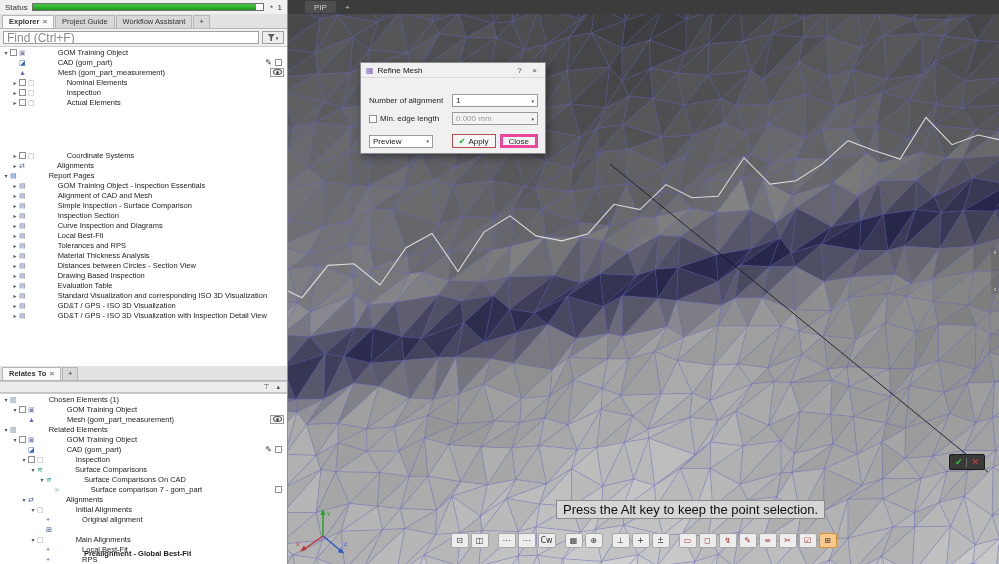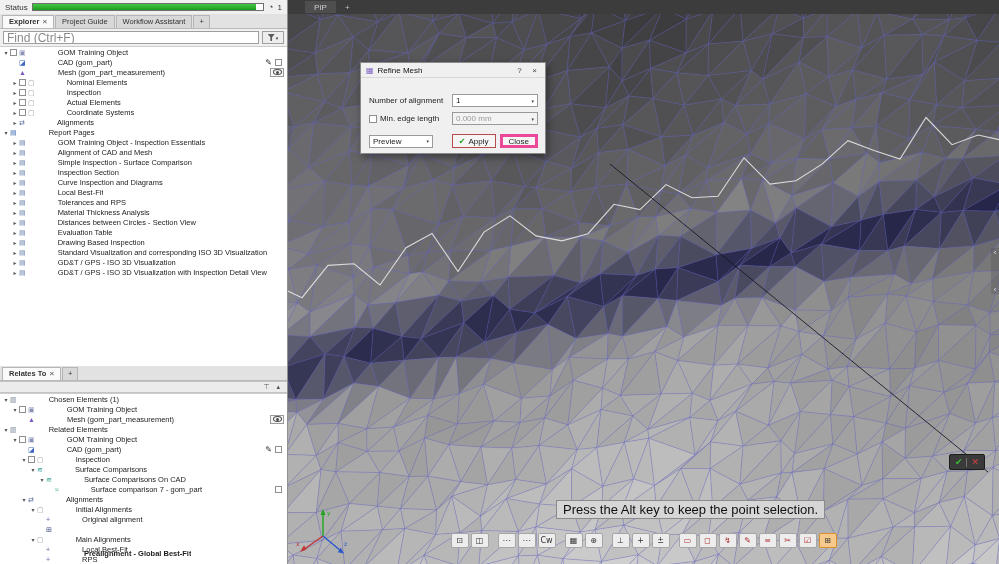--- a/index.html
+++ b/index.html
@@ -179,21 +179,21 @@
           <span class="cb"></span>
           <span class="ic" style="color: rgb(160, 160, 160);">▢</span>
           <span class="lbl">Inspection</span>
         </div>
         <div class="trow" style="padding-left: 11px;">
           <span class="exp">▸</span>
           <span class="cb"></span>
           <span class="ic" style="color: rgb(160, 160, 160);">▢</span>
           <span class="lbl">Actual Elements</span>
         </div>
-        <div class="trow" style="padding-left: 11px;">
+        <div class="trow" style="padding-left: 11px; margin-top: 43px;">
           <span class="exp">▸</span>
           <span class="cb"></span>
           <span class="ic" style="color: rgb(160, 160, 160);">▢</span>
           <span class="lbl">Coordinate Systems</span>
         </div>
         <div class="trow" style="padding-left: 11px;">
           <span class="exp">▸</span>
           <span class="ic" style="color: rgb(90, 107, 158);">⇄</span>
           <span class="lbl">Alignments</span>
         </div>
@@ -243,26 +243,26 @@
           <span class="lbl">Material Thickness Analysis</span>
         </div>
         <div class="trow" style="padding-left: 11px;">
           <span class="exp">▸</span>
           <span class="ic" style="color: rgb(123, 143, 181);">▤</span>
           <span class="lbl">Distances between Circles - Section View</span>
         </div>
         <div class="trow" style="padding-left: 11px;">
           <span class="exp">▸</span>
           <span class="ic" style="color: rgb(123, 143, 181);">▤</span>
+          <span class="lbl">Drawing Based Inspection</span>
+        </div>
+        <div class="trow" style="padding-left: 11px;">
+          <span class="exp">▸</span>
+          <span class="ic" style="color: rgb(123, 143, 181);">▤</span>
           <span class="lbl">Evaluation Table</span>
-        </div>
-        <div class="trow" style="padding-left: 11px;">
-          <span class="exp">▸</span>
-          <span class="ic" style="color: rgb(123, 143, 181);">▤</span>
-          <span class="lbl">Drawing Based Inspection</span>
         </div>
         <div class="trow" style="padding-left: 11px;">
           <span class="exp">▸</span>
           <span class="ic" style="color: rgb(123, 143, 181);">▤</span>
           <span class="lbl">Standard Visualization and corresponding ISO 3D Visualization</span>
         </div>
         <div class="trow" style="padding-left: 11px;">
           <span class="exp">▸</span>
           <span class="ic" style="color: rgb(123, 143, 181);">▤</span>
           <span class="lbl">GD&amp;T / GPS - ISO 3D Visualization</span>

